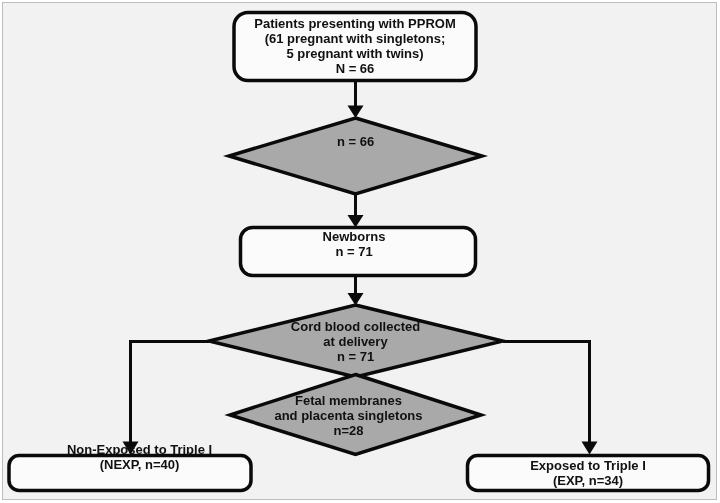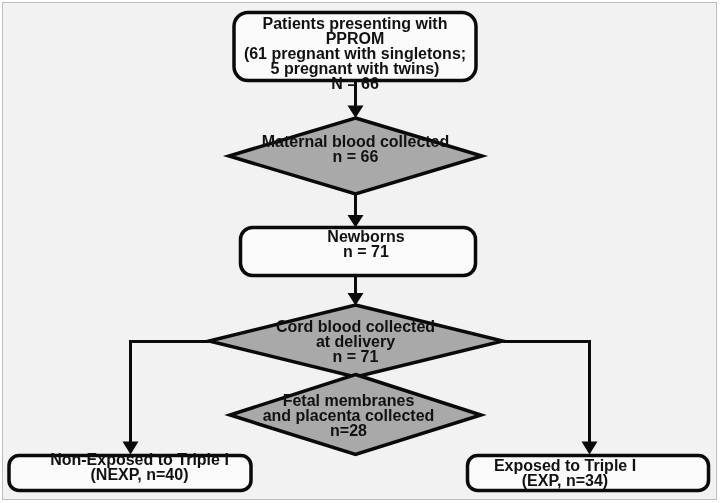--- a/index.html
+++ b/index.html
@@ -17,21 +17,21 @@
   }
   .figure svg {
     position: absolute;
     left: 0;
     top: 0;
   }
   .node-label {
     position: absolute;
     text-align: center;
     font-weight: bold;
-    font-size: 16px;
+    font-size: 13px;
     line-height: 15px;
     color: #111111;
     letter-spacing: 0px;
     pointer-events: none;
   }
 </style>
 </head>
 <body>
 
 <div class="figure">
@@ -71,44 +71,43 @@
   </svg>
 
   <div class="node-label" style="left:234px; top:16px; width:242px;">
     <div>Patients presenting with PPROM</div>
     <div>(61 pregnant with singletons;</div>
     <div>5 pregnant with twins)</div>
     <div>N = 66</div>
   </div>
 
   <div class="node-label" style="left:225px; top:134px; width:261px;">
-    <div>Maternal blood collected</div>
     <div>n = 66</div>
   </div>
 
-  <div class="node-label" style="left:240px; top:229px; width:252px;">
+  <div class="node-label" style="left:228px; top:229px; width:252px;">
     <div>Newborns</div>
     <div>n = 71</div>
   </div>
 
   <div class="node-label" style="left:225px; top:319px; width:261px;">
     <div>Cord blood collected</div>
     <div>at delivery</div>
     <div>n = 71</div>
   </div>
 
   <div class="node-label" style="left:218px; top:393px; width:261px;">
     <div>Fetal membranes</div>
-    <div>and placenta collected</div>
+    <div>and placenta singletons</div>
     <div>n=28</div>
   </div>
 
-  <div class="node-label" style="left:9px; top:452px; width:261px;">
+  <div class="node-label" style="left:9px; top:442px; width:261px;">
     <div>Non-Exposed to Triple I</div>
     <div>(NEXP, n=40)</div>
   </div>
 
-  <div class="node-label" style="left:444px; top:458px; width:242px;">
+  <div class="node-label" style="left:467px; top:458px; width:242px;">
     <div>Exposed to Triple I</div>
     <div>(EXP, n=34)</div>
   </div>
 
 </div>
 
 </body></html>

